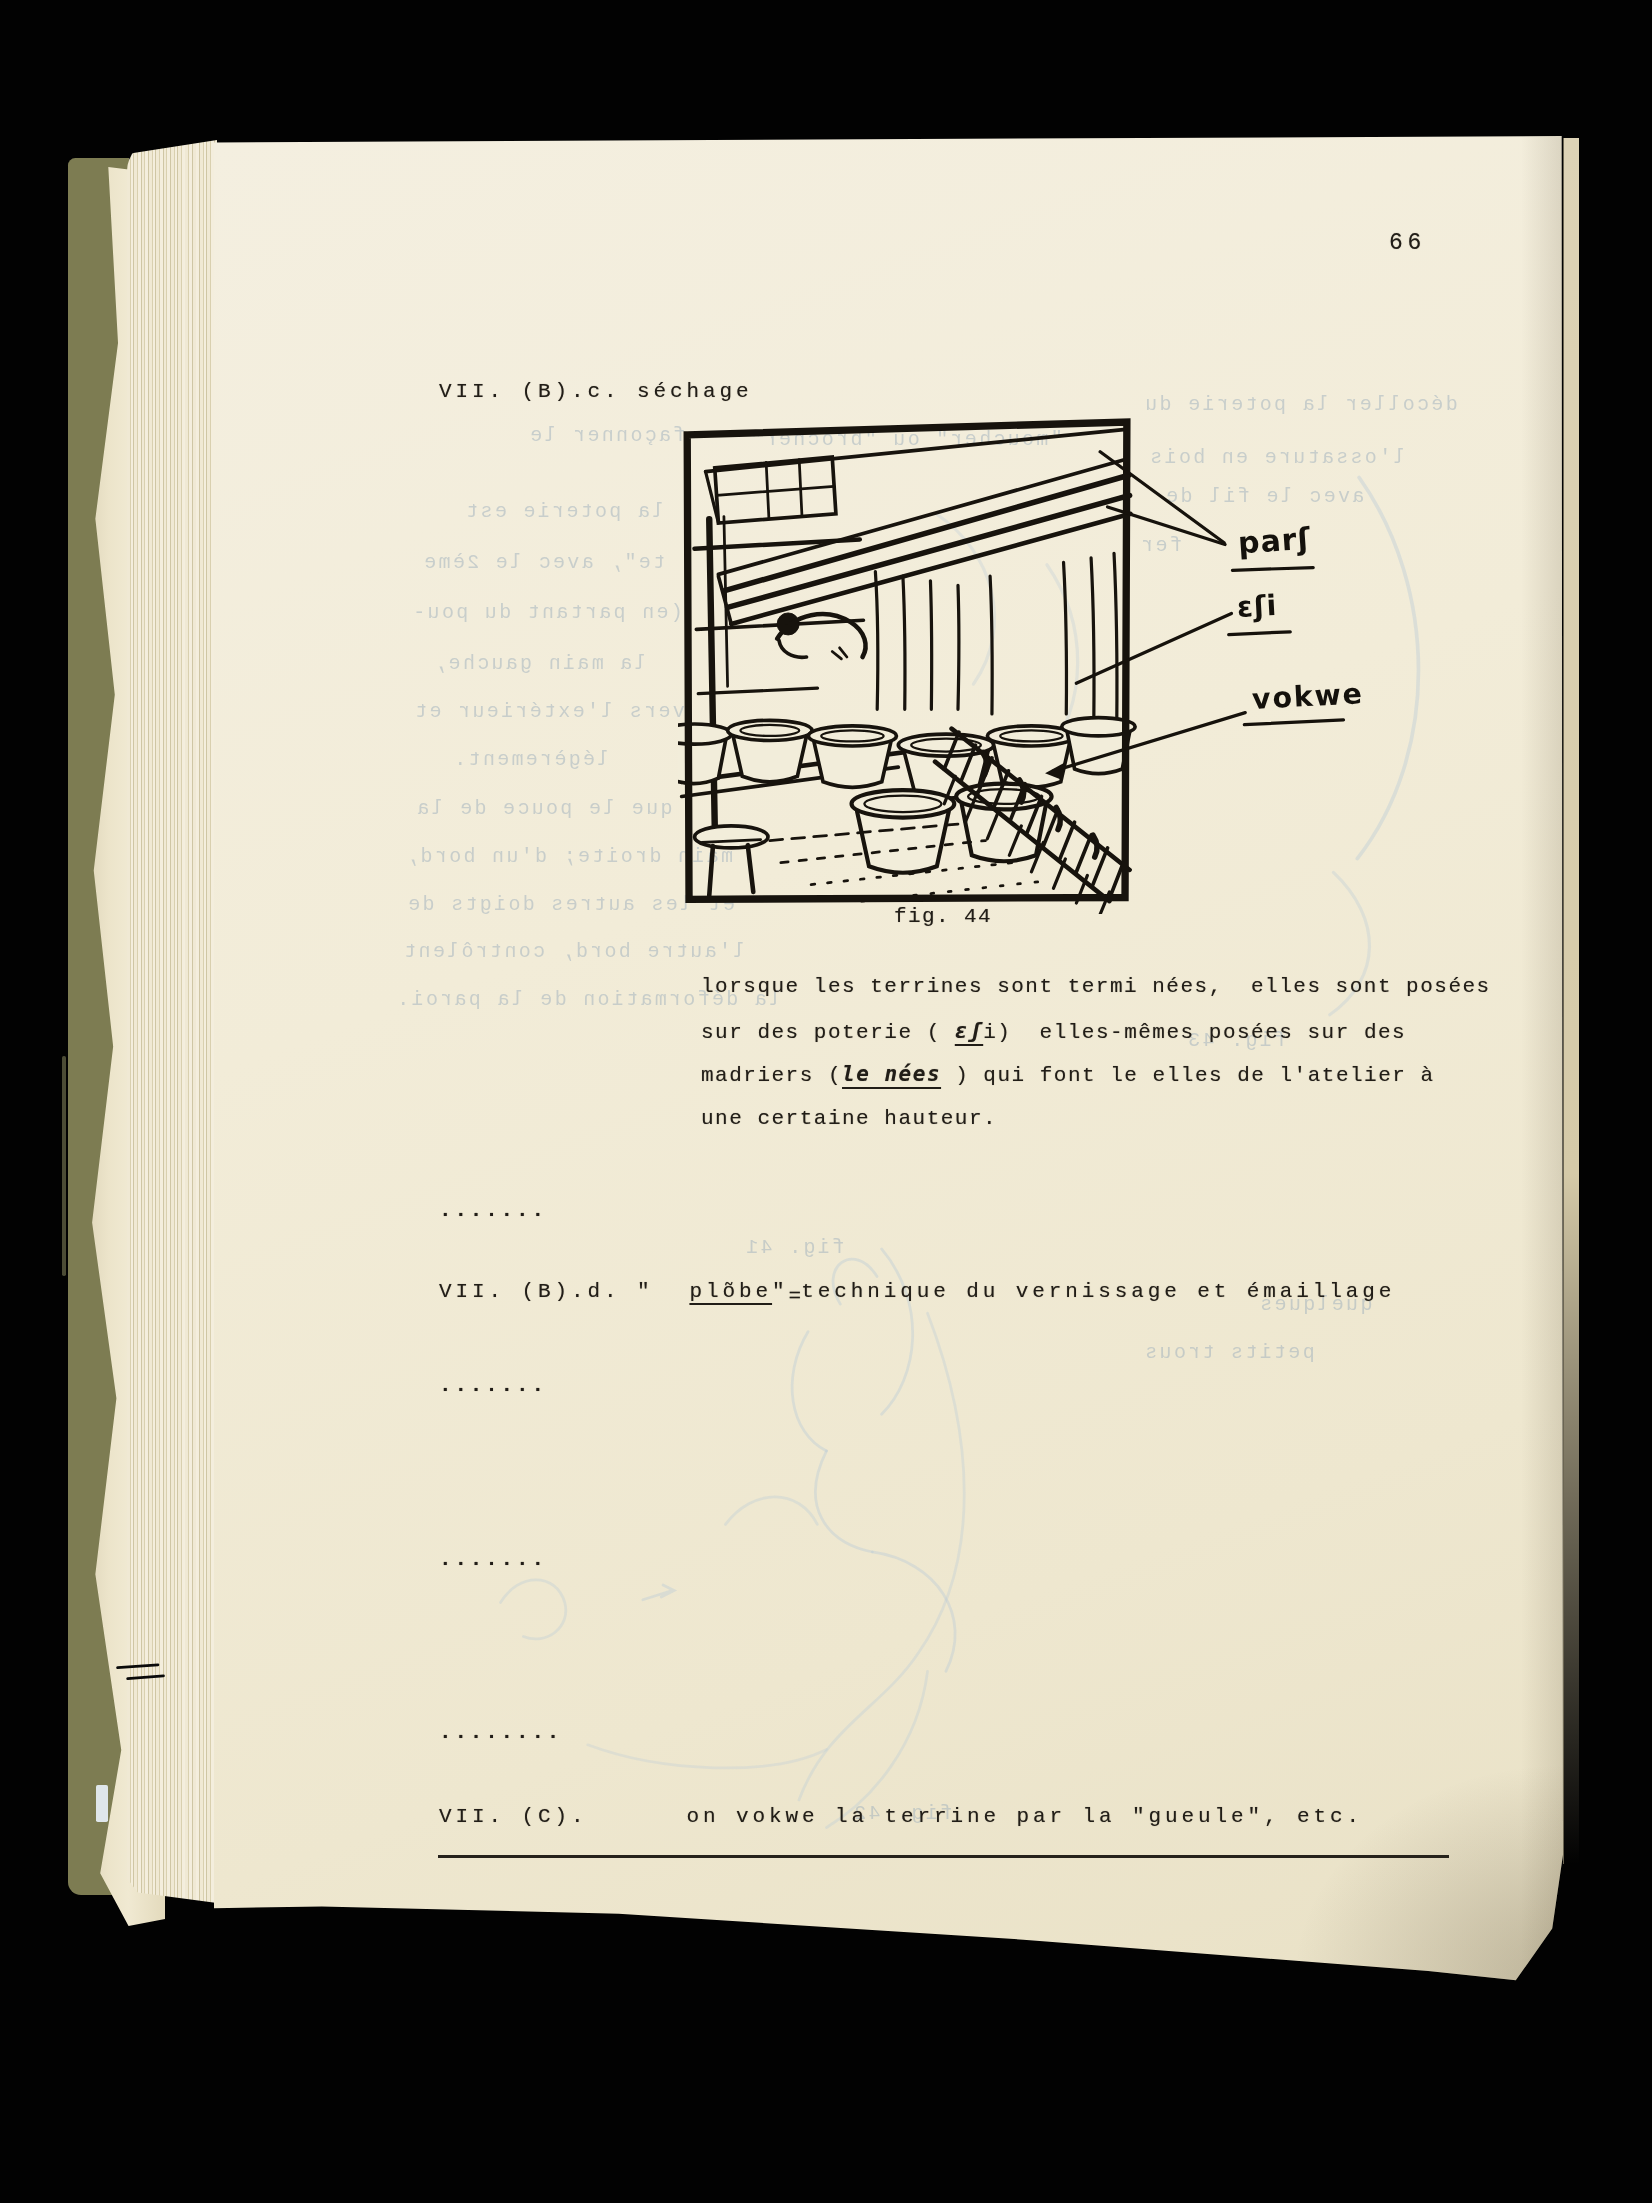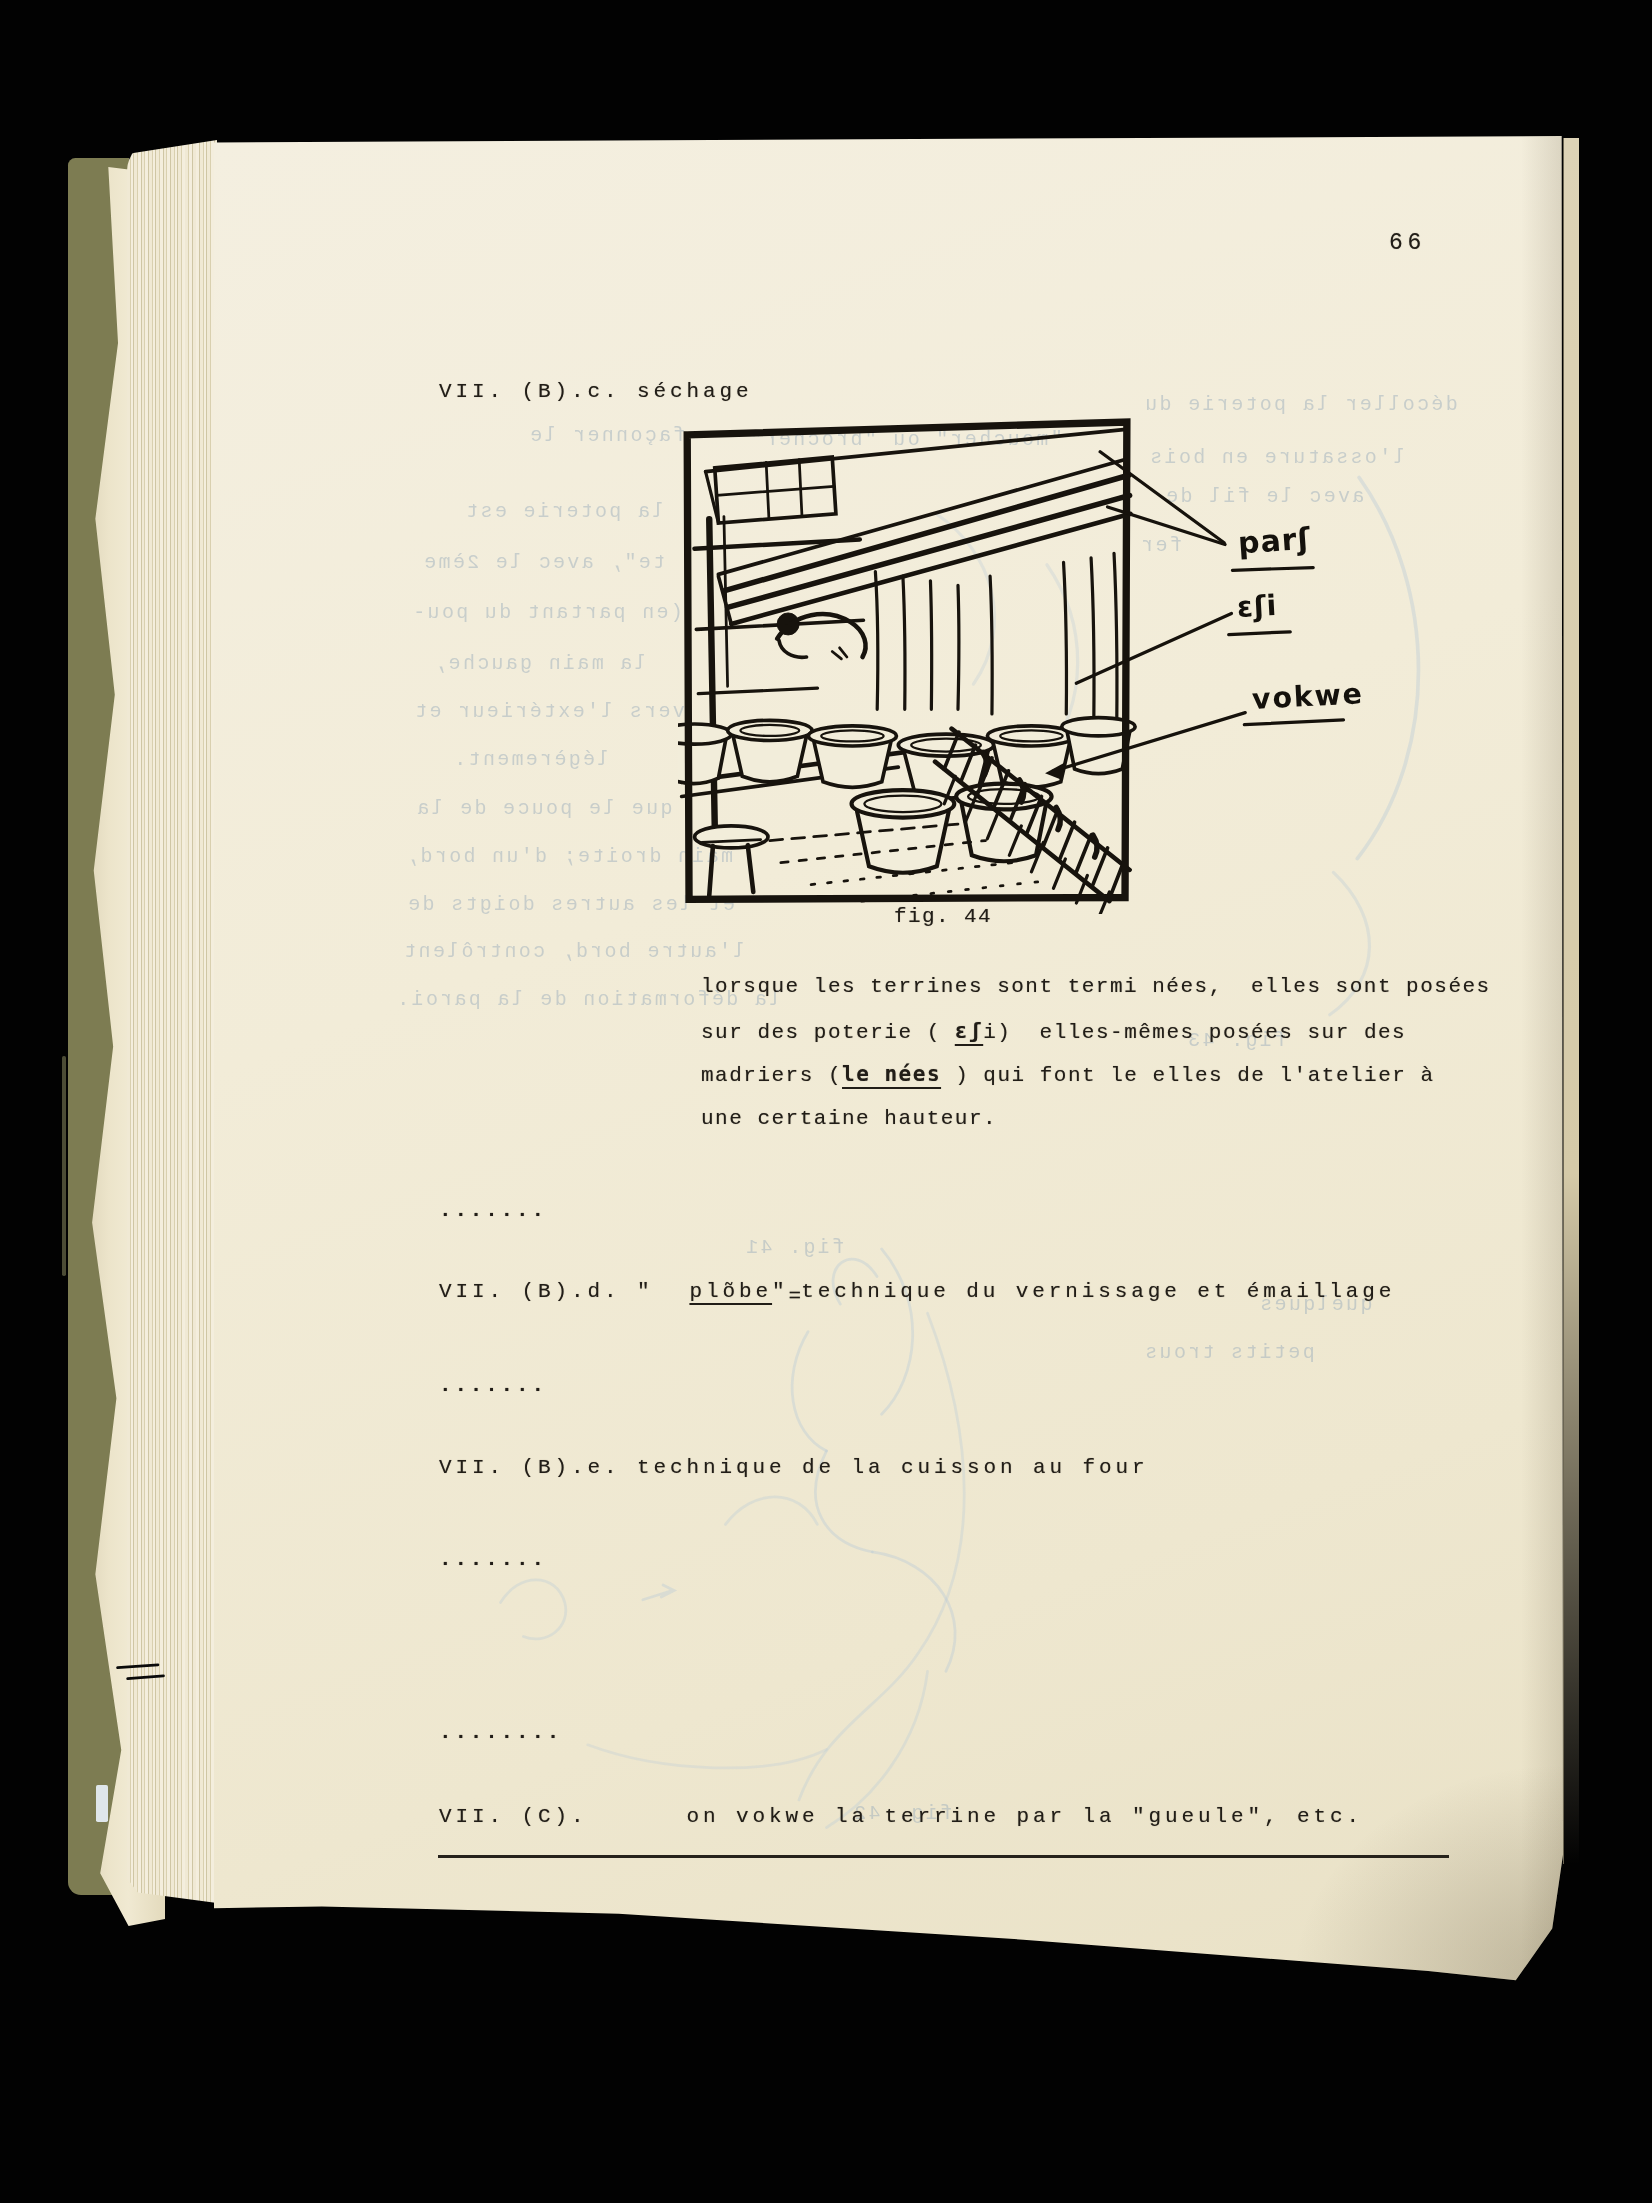--- a/index.html
+++ b/index.html
@@ -38,21 +38,21 @@
   
   .typed{position:absolute;color:var(--ink,#211d17);font-size:21px;letter-spacing:3.9px;
          white-space:pre;text-shadow:0 0 0.9px rgba(32,26,18,.45);}
   .para-line{letter-spacing:1.5px;}
   .caption{letter-spacing:1.4px;}
   .pagenum{font-size:23px;letter-spacing:4.6px;}
   .dots{letter-spacing:2.8px;font-weight:bold;}
   .uterm{text-decoration:underline;text-underline-offset:6.4px;text-decoration-thickness:2.3px;margin-left:36px;}
   .eq{position:relative;top:4.6px;letter-spacing:0;}
   .hand-inline{font-family:"DejaVu Sans Mono",monospace;font-weight:bold;
-         text-decoration:underline;text-underline-offset:5.5px;text-decoration-thickness:2.3px;}
+         text-decoration:underline;text-underline-offset:5.5px;text-decoration-thickness:2.3px;font-style:italic;}
   .rule{position:absolute;left:438px;top:1855px;width:1011px;height:2.8px;background:#26221b;}
 
   
   .hand-label{position:absolute;font-family:"DejaVu Sans",sans-serif;font-weight:700;
          color:#14110c;letter-spacing:0.9px;}
 
   
   #bleed-layer{position:absolute;left:0;top:0;width:1653px;height:2204px;pointer-events:none;}
   .bleed{position:absolute;font-family:"Liberation Mono",monospace;font-size:20px;
          letter-spacing:2.3px;white-space:pre;color:var(--bleedcol,#9fb0bd);opacity:.5;
@@ -274,21 +274,20 @@
     <div class="typed para-line" style="left:701px;top:1062px"><span>madriers (</span><span class="hand-inline">le nées</span><span> ) qui font le elles de l'atelier à</span></div>
     <div class="typed para-line" style="left:701px;top:1107px">une certaine hauteur.</div>
   </div>
 
   <div class="typed dots" style="left:439px;top:1199px">.......</div>
 
   <div class="typed" style="left:439px;top:1280px"><span>VII. (B).d. "</span><span class="uterm">plõbe</span><span>"</span><span class="eq">=</span><span>technique du vernissage et émaillage</span></div>
 
   <div class="typed dots" style="left:439px;top:1374px">.......</div>
 
-  <div class="typed" style="left:439px;top:1456px">VII. (B).e. technique de la cuisson au four</div>
 
   <div class="typed dots" style="left:439px;top:1548px">.......</div>
 
 
   <div class="typed dots" style="left:439px;top:1721px">........</div>
 
   <div class="typed" style="left:439px;top:1805px">VII. (C).      on vokwe la terrine par la "gueule", etc.</div>
 
   <div class="rule"></div>
 

